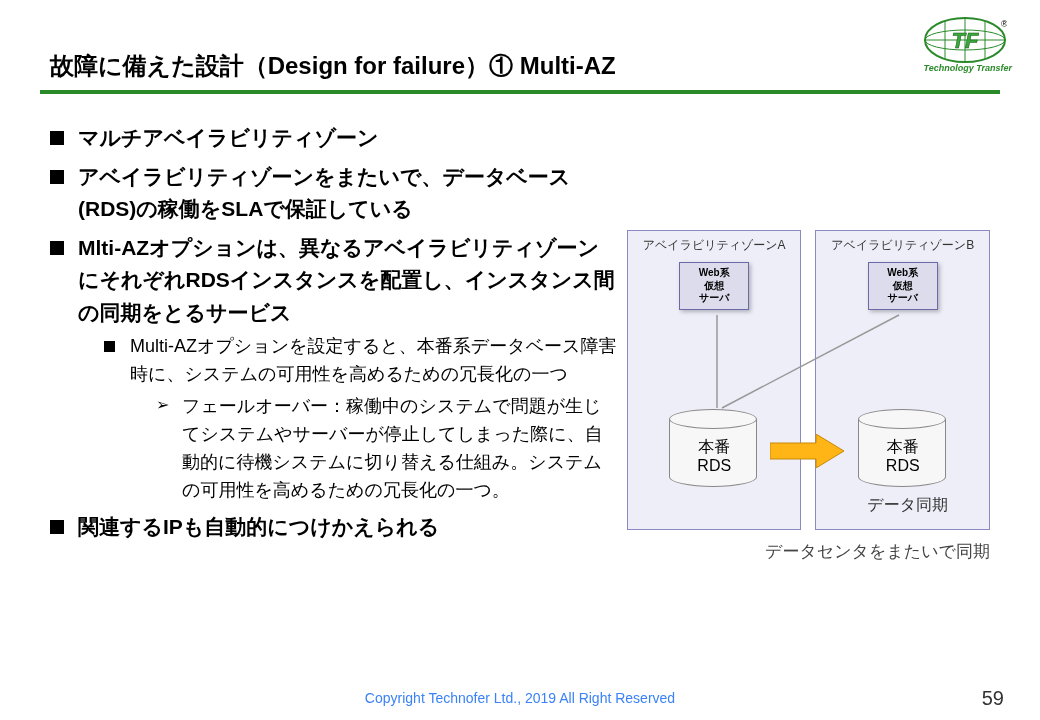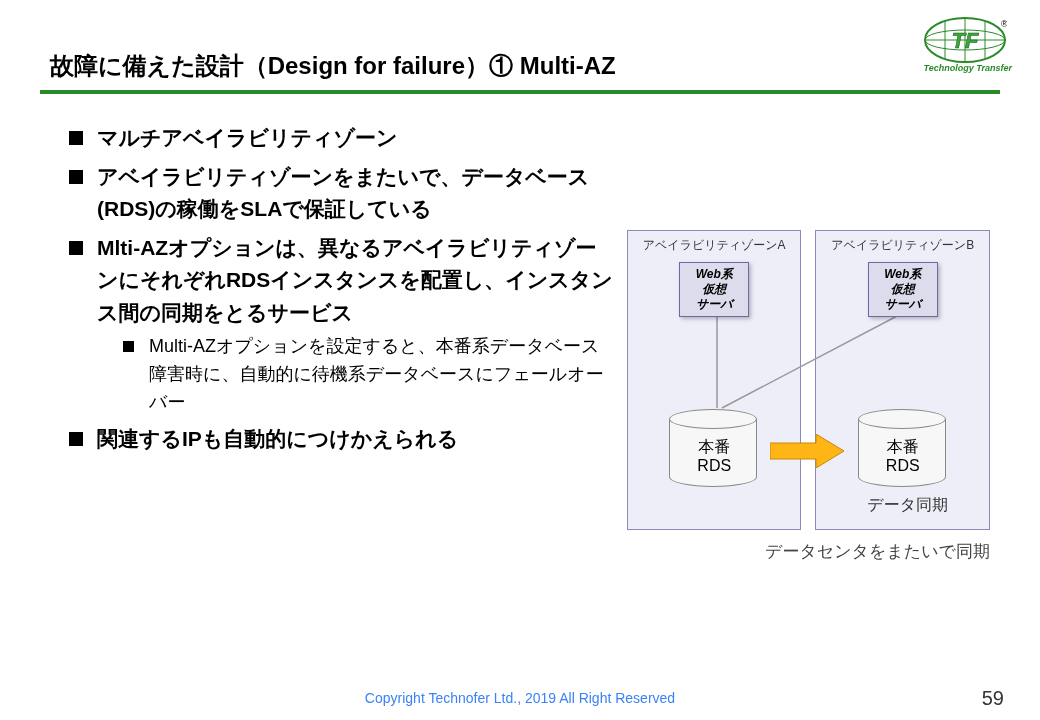--- a/index.html
+++ b/index.html
@@ -61,21 +61,20 @@
     padding-top: 108px;
   }
   ul.lvl1 { list-style: none; }
   ul.lvl1 > li {
     position: relative;
     padding-left: 28px;
     font-size: 21px;
     font-weight: bold;
     line-height: 1.55;
     margin-bottom: 6px;
-    margin-left: 19px;
   }
   ul.lvl1 > li::before {
     content: "";
     position: absolute;
     left: 0;
     top: 9px;
     width: 14px;
     height: 14px;
     background: #000;
   }
@@ -132,26 +131,25 @@
     text-align: center;
     color: #333;
     margin-bottom: 8px;
   }
   .vm-box {
     width: 70px;
     margin: 6px auto 0 auto;
     border: 1px solid #6a6aa8;
     background: #dcdcec;
     box-shadow: 2px 2px 4px rgba(0,0,0,0.25);
-    font-size: 12px;
+    font-size: 10px;
     font-weight: bold;
     text-align: center;
     line-height: 1.25;
     padding: 4px 2px;
-    font-style: italic;
   }
   .cylinder {
     position: absolute;
     left: 50%;
     transform: translateX(-50%);
     bottom: 42px;
     width: 90px;
     height: 78px;
   }
   .cyl-body {
@@ -253,21 +251,24 @@
   <div class="title">故障に備えた設計（Design for failure）①  Multi-AZ</div>
   <div class="title-rule"></div>
 
   <div class="content">
     <div class="text-col">
       <ul class="lvl1">
         <li><span>マルチアベイラビリティゾーン</span></li>
         <li><span>アベイラビリティゾーンをまたいで、データベース(RDS)の稼働をSLAで保証している</span></li>
         <li><span>Mlti-AZオプションは、異なるアベイラビリティゾーンにそれぞれRDSインスタンスを配置し、インスタンス間の同期をとるサービス</span>
           <ul class="lvl2">
-            <li><span>Multi-AZオプションを設定すると、本番系データベース障害時に、自動的に待機系データベースにフェールオーバー</span>
+            <li><span>Multi-AZオプションを設定すると、本番系データベース障害時に、システムの可用性を高めるための冗長化の一つ</span>
+              <ul class="lvl3">
+                <li><span>フェールオーバー：稼働中のシステムで問題が生じてシステムやサーバーが停止してしまった際に、自動的に待機システムに切り替える仕組み。システムの可用性を高めるための冗長化の一つ。</span></li>
+              </ul>
             </li>
           </ul>
         </li>
         <li><span>関連するIPも自動的につけかえられる</span></li>
       </ul>
     </div>
 
     <div class="diagram-col">
       <div class="zones">
 

